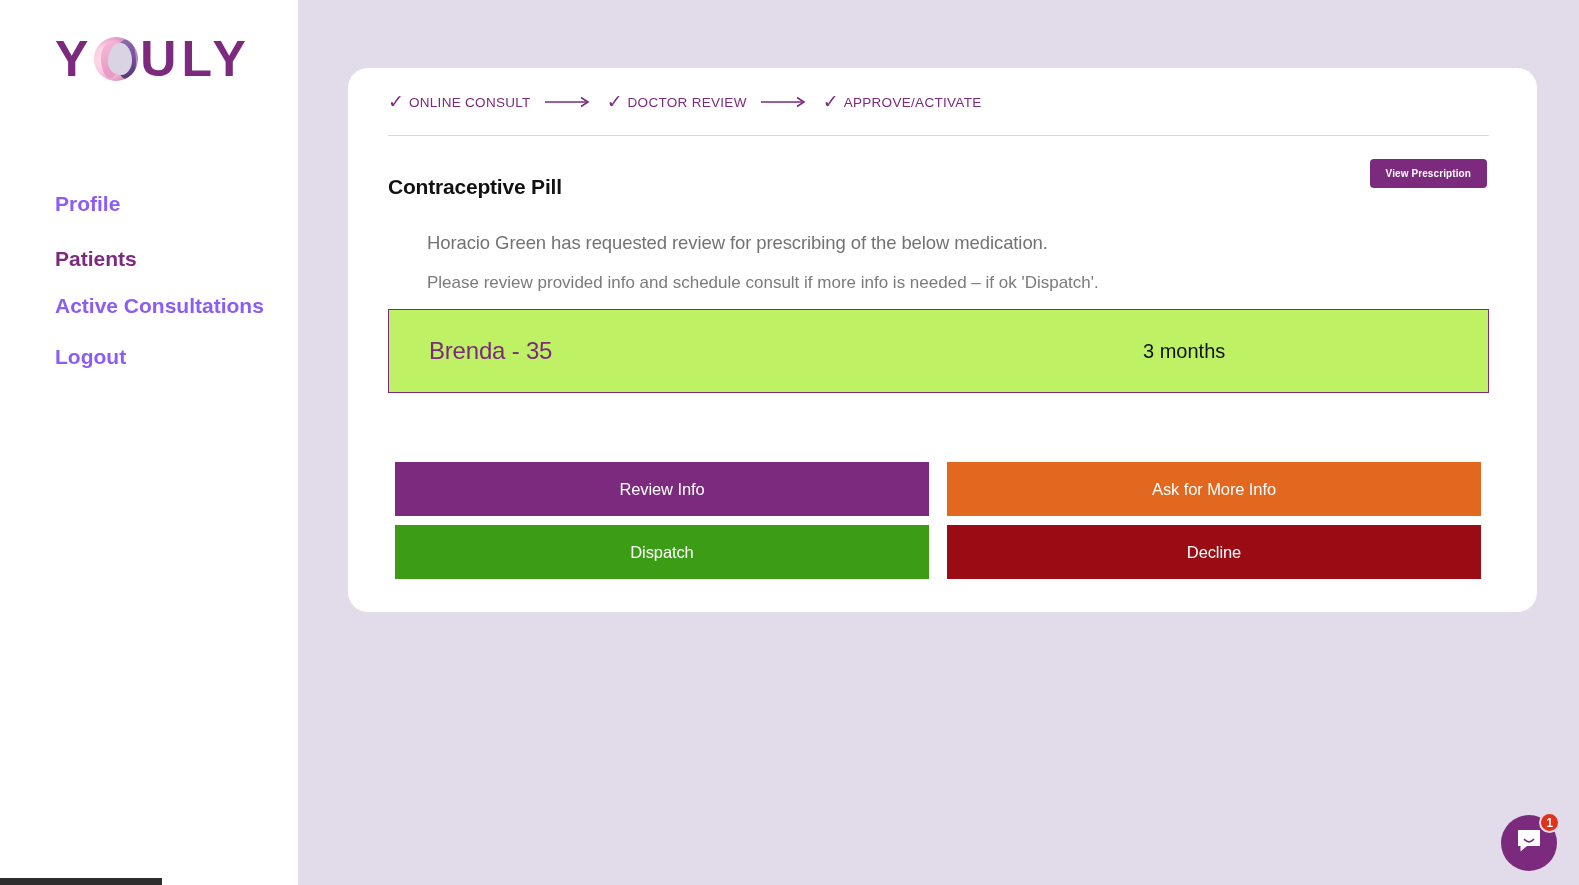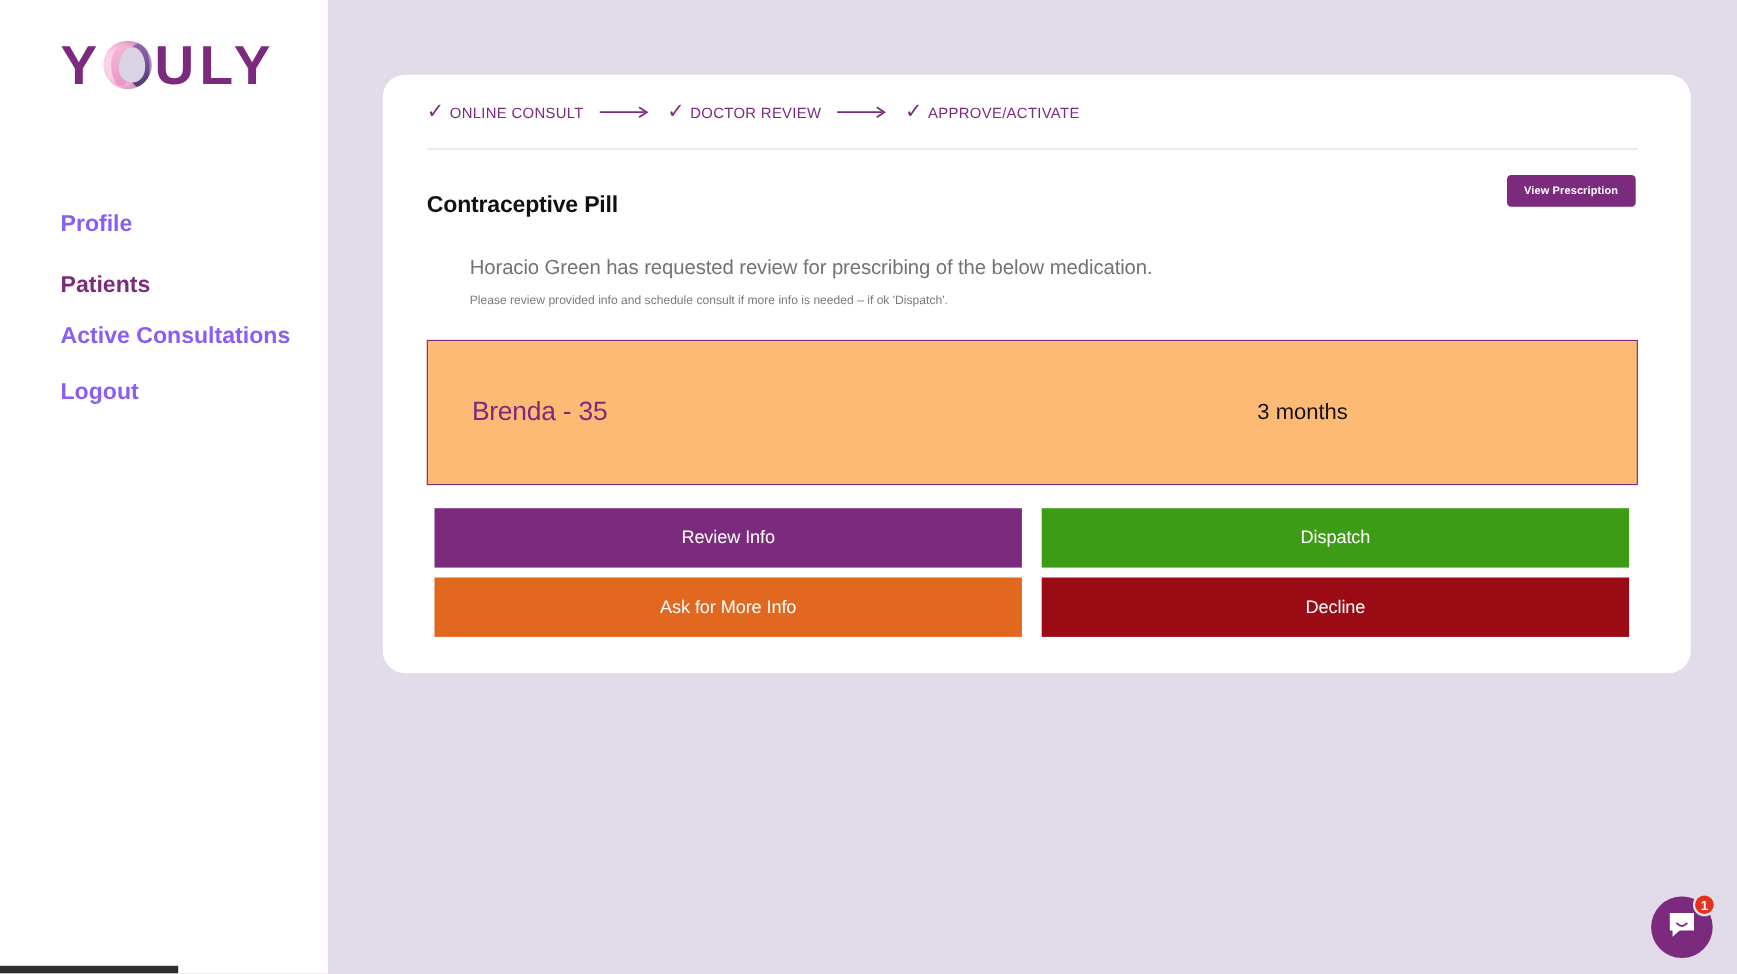--- a/index.html
+++ b/index.html
@@ -140,30 +140,30 @@
 
   
   #lead {
     position: absolute; left: 79px; top: 145px;
     font-size: 18.5px;
     color: #737373;
     letter-spacing: -0.1px;
   }
   #sub {
     position: absolute; left: 79px; top: 188px;
-    font-size: 11px;
+    font-size: 17px;
     color: #7b7b7b;
   }
 
   
   #med-card {
     position: absolute;
     left: 40px; top: 241px;
-    width: 1101px; height: 132px;
-    background: #fdba74;
+    width: 1101px; height: 84px;
+    background: #bef264;
     border: 1px solid #7b2a7e;
     display: flex;
     align-items: center;
   }
   #med-name {
     position: absolute; left: 40px;
     font-size: 24px;
     color: #7b2a7e;
     letter-spacing: -0.2px;
   }
@@ -300,22 +300,22 @@
   <p id="lead">Horacio Green has requested review for prescribing of the below medication.</p>
   <p id="sub">Please review provided info and schedule consult if more info is needed – if ok 'Dispatch'.</p>
 
   <div id="med-card">
     <span id="med-name">Brenda - 35</span>
     <span id="med-duration">3 months</span>
   </div>
 
   <div id="actions">
     <button class="action-btn" id="btn-review">Review Info</button>
+    <button class="action-btn" id="btn-ask">Ask for More Info</button>
     <button class="action-btn" id="btn-dispatch">Dispatch</button>
-    <button class="action-btn" id="btn-ask">Ask for More Info</button>
     <button class="action-btn" id="btn-decline">Decline</button>
   </div>
 
 </div>
 
 <div id="chat-launcher">
   <span>
     <svg width="28" height="28" viewBox="0 0 28 28" aria-hidden="true">
       <path d="M3 3 H25 V19 H12 L5.5 24.5 V19 H3 Z" fill="#ffffff"></path>
       <path d="M9.5 12.5 Q14 17.2 18.5 12.5" fill="none" stroke="#7b2a7e" stroke-width="1.7" stroke-linecap="round"></path>

